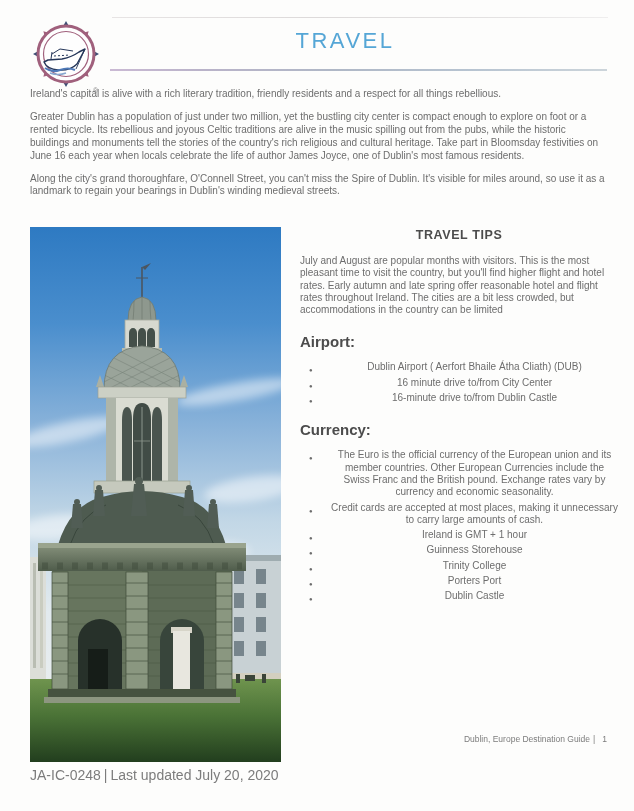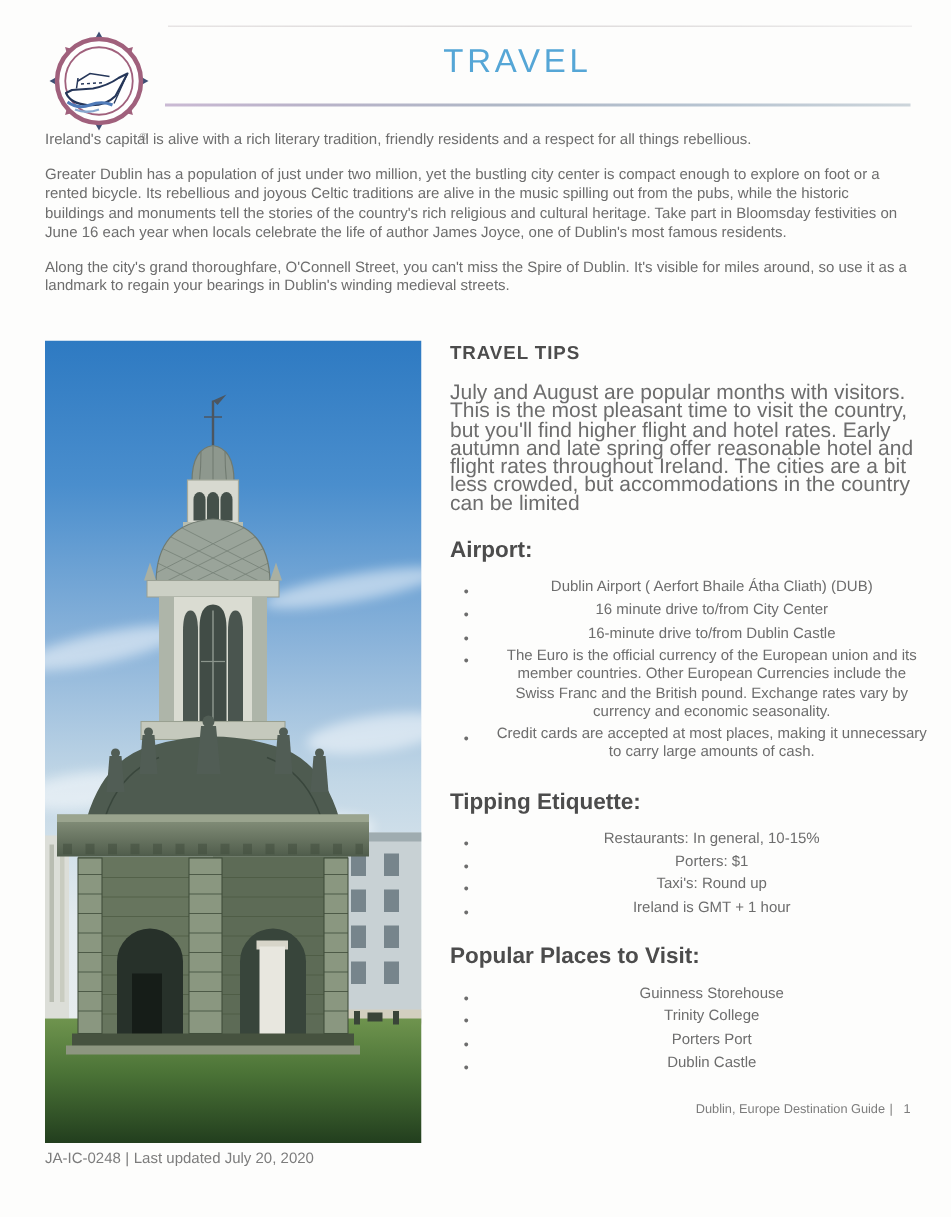--- a/index.html
+++ b/index.html
@@ -24,32 +24,32 @@
     background:linear-gradient(90deg,#b9a3c6 0%,#a39ab8 18%,#95a0b4 45%,#9fb0c2 72%,#bcc7cf 100%);
     opacity:.75;}
 
   
   .intro{position:absolute;left:30px;top:88px;width:578px;color:#6d6d6d;}
   .intro p{margin:0 0 10px 0;font-size:10px;line-height:12.9px;}
 
   
   .photo{position:absolute;left:30px;top:227px;width:251px;height:535px;display:block;}
   .tips{position:absolute;left:300px;top:228px;width:318px;color:#6d6d6d;}
-  .tips-title{margin:0;text-align:left;font-size:12.5px;font-weight:bold;
+  .tips-title{margin:0;text-align:center;font-size:12.5px;font-weight:bold;
     color:#4c4c4c;letter-spacing:.6px;}
-  .tips-intro{margin:13px 0 0 0;font-size:14px;line-height:12.3px;}
+  .tips-intro{margin:13px 0 0 0;font-size:10px;line-height:12.3px;}
   .tip-heading{margin:17px 0 11px 0;font-size:15px;font-weight:bold;color:#4c4c4c;}
   .tip-list{margin:0;padding:0;list-style:none;text-align:center;}
   .tip-list li{position:relative;padding-left:31px;margin-bottom:3px;
     font-size:10px;line-height:12.3px;}
   .tip-list li::before{content:"\25CF";position:absolute;left:9px;top:3px;
     font-size:6px;color:#6d6d6d;}
 
   
-  .footer-left{position:absolute;left:30px;top:767px;font-size:10px;color:#7c7c7c;}
+  .footer-left{position:absolute;left:30px;top:767px;font-size:14px;color:#7c7c7c;}
   .footer-right{position:absolute;right:27px;top:734px;font-size:8.5px;color:#7c7c7c;}
   .footer-right .pgnum{margin-left:4px;}
   .footer-left .sep,.footer-right .sep{margin:0 3px;}
 </style>
 </head>
 <body>
 
 <div class="page">
 
   <div class="logo">
@@ -257,43 +257,35 @@
     <section>
       <h3 class="tip-heading">Airport:</h3>
       <ul class="tip-list">
         <li>Dublin Airport ( Aerfort Bhaile Átha Cliath) (DUB)</li>
         <li>16 minute drive to/from City Center</li>
         <li>16-minute drive to/from Dublin Castle</li>
       </ul>
     </section>
 
     <section>
+      <h3 class="tip-heading">Currency:</h3>
       <ul class="tip-list">
         <li>The Euro is the official currency of the European union and its member countries. Other European Currencies include the Swiss Franc and the British pound. Exchange rates vary by currency and economic seasonality.</li>
         <li>Credit cards are accepted at most places, making it unnecessary to carry large amounts of cash.</li>
       </ul>
     </section>
 
-    <section>
-      <h3 class="tip-heading">Tipping Etiquette:</h3>
-      <ul class="tip-list">
-        <li>Restaurants: In general, 10-15%</li>
-        <li>Porters: $1</li>
-        <li>Taxi's: Round up</li>
-      </ul>
-    </section>
 
     <section>
       <ul class="tip-list">
         <li>Ireland is GMT + 1 hour</li>
       </ul>
     </section>
 
     <section>
-      <h3 class="tip-heading">Popular Places to Visit:</h3>
       <ul class="tip-list">
         <li>Guinness Storehouse</li>
         <li>Trinity College</li>
         <li>Porters Port</li>
         <li>Dublin Castle</li>
       </ul>
     </section>
   </aside>
 
   <div class="footer-left">

